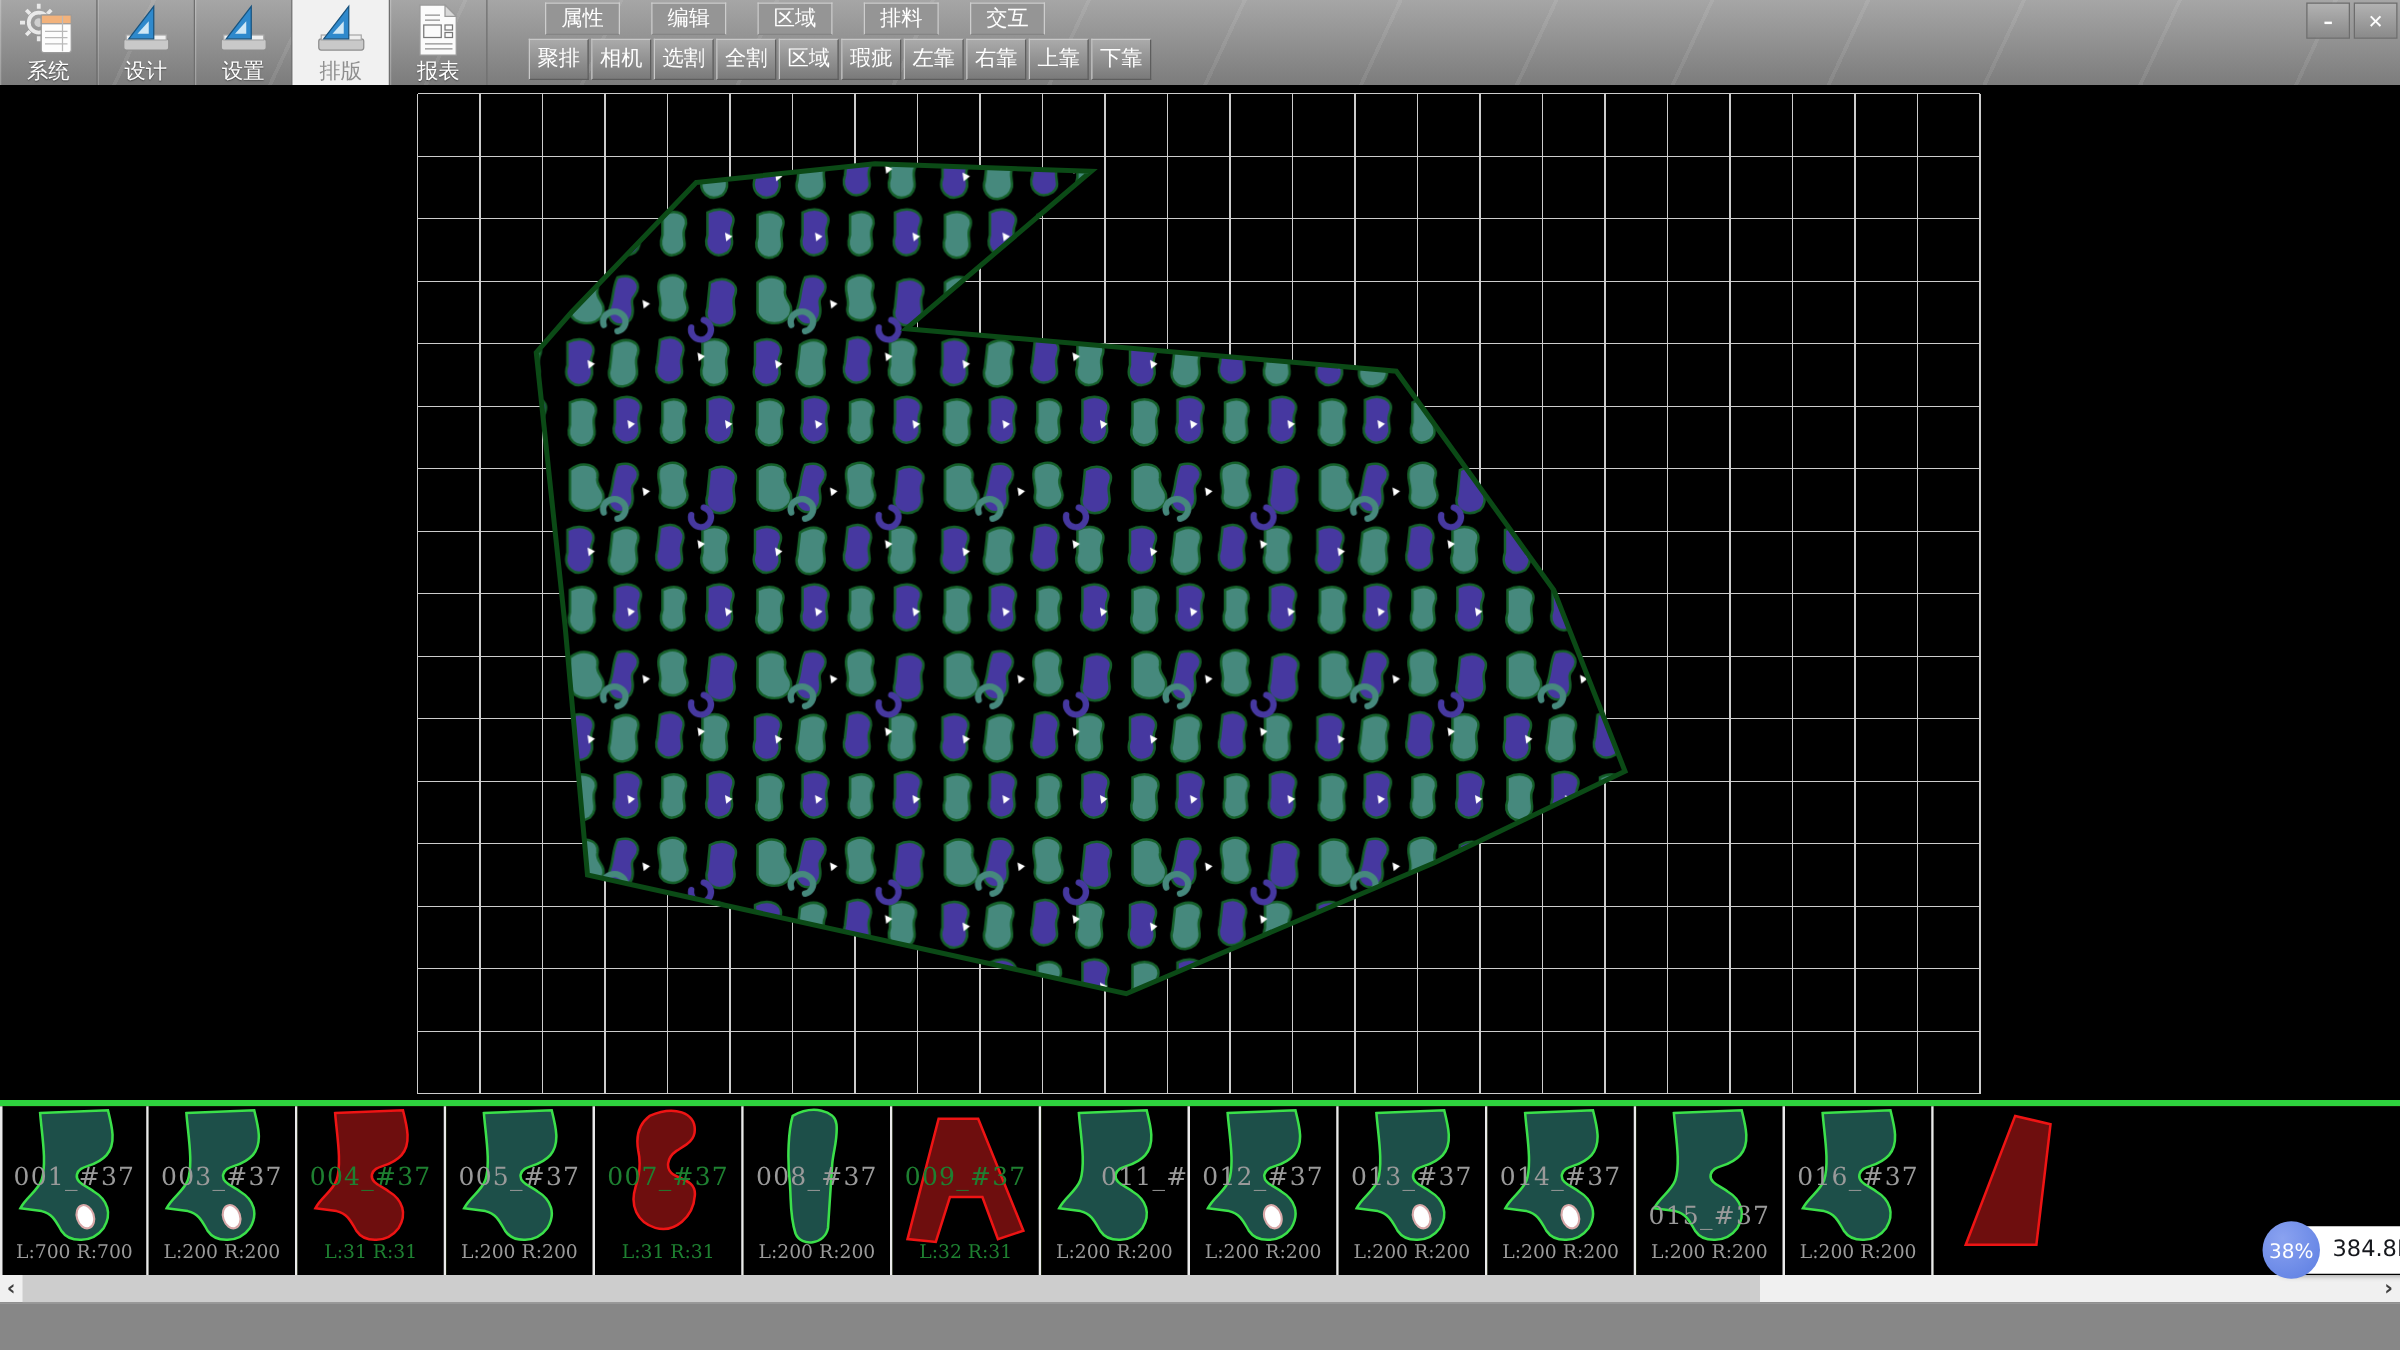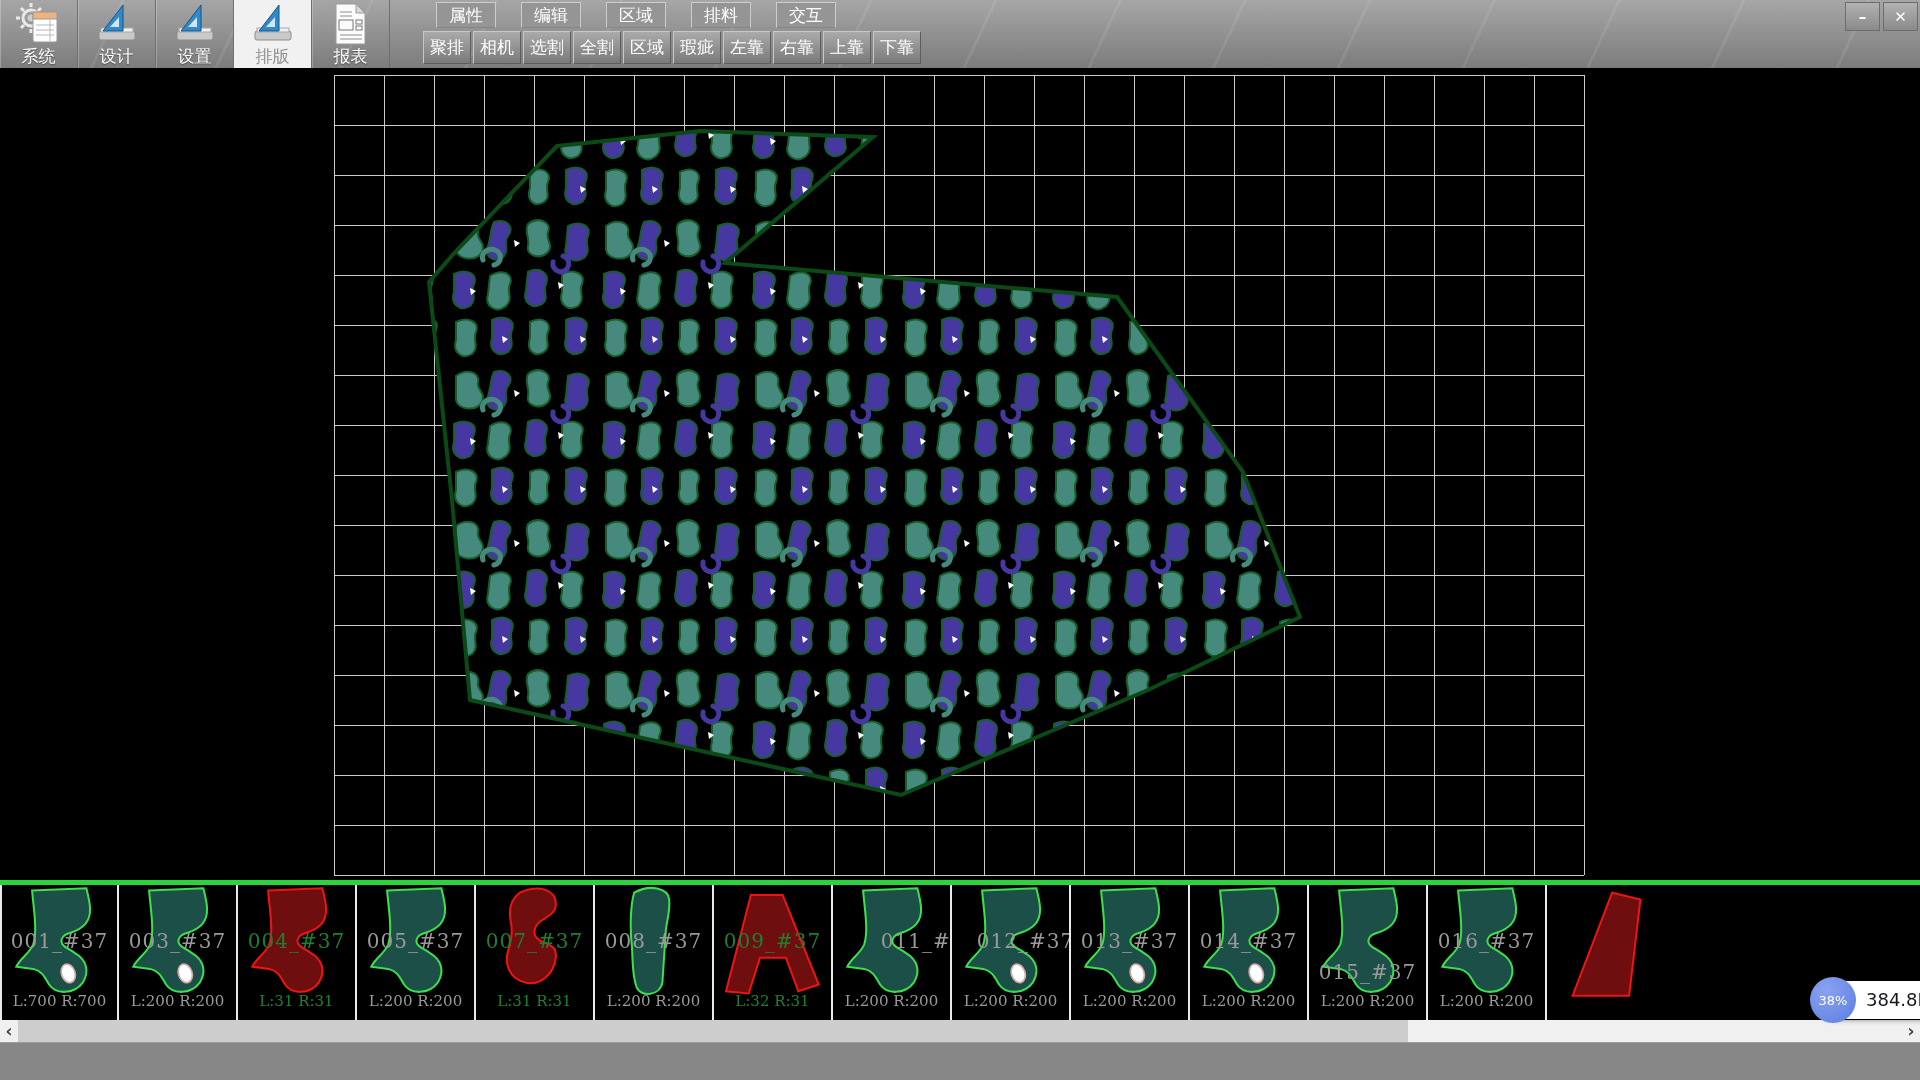--- a/index.html
+++ b/index.html
@@ -56,21 +56,21 @@
   .harrow{position:absolute;top:0;width:18px;height:22px;text-align:center;line-height:22px;
           color:#3f3f3f;font-size:17px;font-weight:bold;}
   .harrow.left{left:0;} .harrow.right{right:0;}
   .statusbar{position:absolute;top:1042px;left:0;width:1920px;height:38px;background:#878787;
              border-top:1px solid #9d9d9d;box-sizing:border-box;}
 
   
   .badge{position:absolute;left:1813px;top:981px;width:130px;height:38px;background:#fff;
          border-radius:19px;box-shadow:0 1px 5px rgba(0,0,0,.45);z-index:6;}
   .badge .circ{position:absolute;left:-3px;top:-4px;width:46px;height:46px;border-radius:50%;
-         display:flex;align-items:center;justify-content:center;color:#fff;font-size:13px;
+         display:flex;align-items:center;justify-content:center;color:#fff;font-size:16px;
          background:radial-gradient(circle at 35% 30%,#7d98ee,#4d6cd6);}
   .badge .mem{position:absolute;left:53px;top:0;line-height:38px;font-size:18px;color:#15171c;}
 </style>
 </head>
 <body>
 
 <div id="app">
 
   <div class="ribbon">
     <div class="big-btns" id="big-btns">
@@ -299,21 +299,21 @@
           <path d="M24,4 L72,2 C75,14 78,26 71,34 C62,44 52,40 50,48 C49,54 57,56 62,60 C72,66 75,76 69,86 C61,97 45,97 39,88 C35,81 33,76 25,74 L10,72 C14,64 22,60 25,52 C29,40 25,18 24,4 Z" fill="#1d4f49" stroke="#3be04a" stroke-width="1.8"></path>
         </svg>
         <div class="pid" style="color: rgb(154, 154, 154); margin-left: 38px;">011_#37</div>
         <div class="plr" style="color: rgb(154, 154, 154);">L:200 R:200</div>
       </div>
       <div class="cell">
         <svg class="piece" width="113" height="112" viewBox="0 0 100 100" preserveAspectRatio="none">
           <path d="M24,4 L72,2 C75,14 78,26 71,34 C62,44 52,40 50,48 C49,54 57,56 62,60 C72,66 75,76 69,86 C61,97 45,97 39,88 C35,81 33,76 25,74 L10,72 C14,64 22,60 25,52 C29,40 25,18 24,4 Z" fill="#1d4f49" stroke="#3be04a" stroke-width="1.8"></path>
           <ellipse cx="56" cy="78" rx="6" ry="8.5" transform="rotate(-18 56 78)" fill="#ffffff" stroke="#d8a8a8" stroke-width="1.5"></ellipse>
         </svg>
-        <div class="pid" style="color: rgb(154, 154, 154); padding-left: 15px;">012_#37</div>
+        <div class="pid" style="color: rgb(154, 154, 154);">012_#37</div>
         <div class="plr" style="color: rgb(154, 154, 154);">L:200 R:200</div>
       </div>
       <div class="cell">
         <svg class="piece" width="113" height="112" viewBox="0 0 100 100" preserveAspectRatio="none">
           <path d="M24,4 L72,2 C75,14 78,26 71,34 C62,44 52,40 50,48 C49,54 57,56 62,60 C72,66 75,76 69,86 C61,97 45,97 39,88 C35,81 33,76 25,74 L10,72 C14,64 22,60 25,52 C29,40 25,18 24,4 Z" fill="#1d4f49" stroke="#3be04a" stroke-width="1.8"></path>
           <ellipse cx="56" cy="78" rx="6" ry="8.5" transform="rotate(-18 56 78)" fill="#ffffff" stroke="#d8a8a8" stroke-width="1.5"></ellipse>
         </svg>
         <div class="pid" style="color: rgb(154, 154, 154);">013_#37</div>
         <div class="plr" style="color: rgb(154, 154, 154);">L:200 R:200</div>
       </div>

